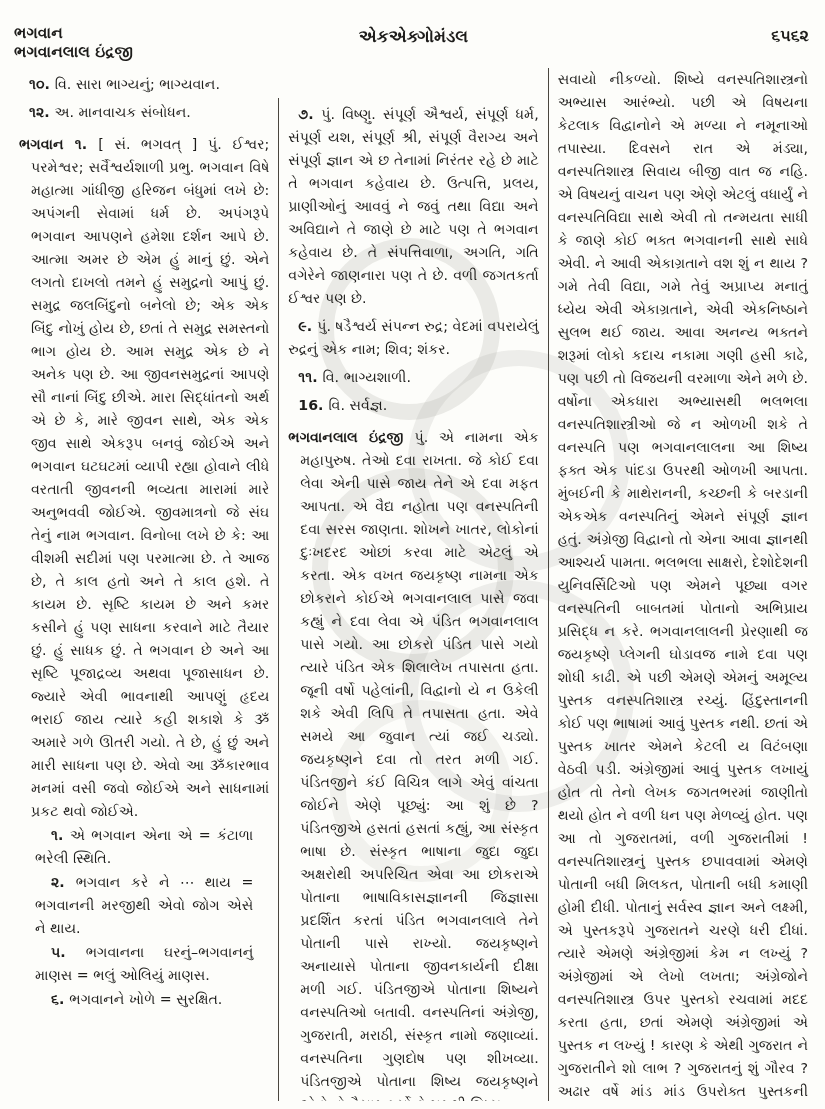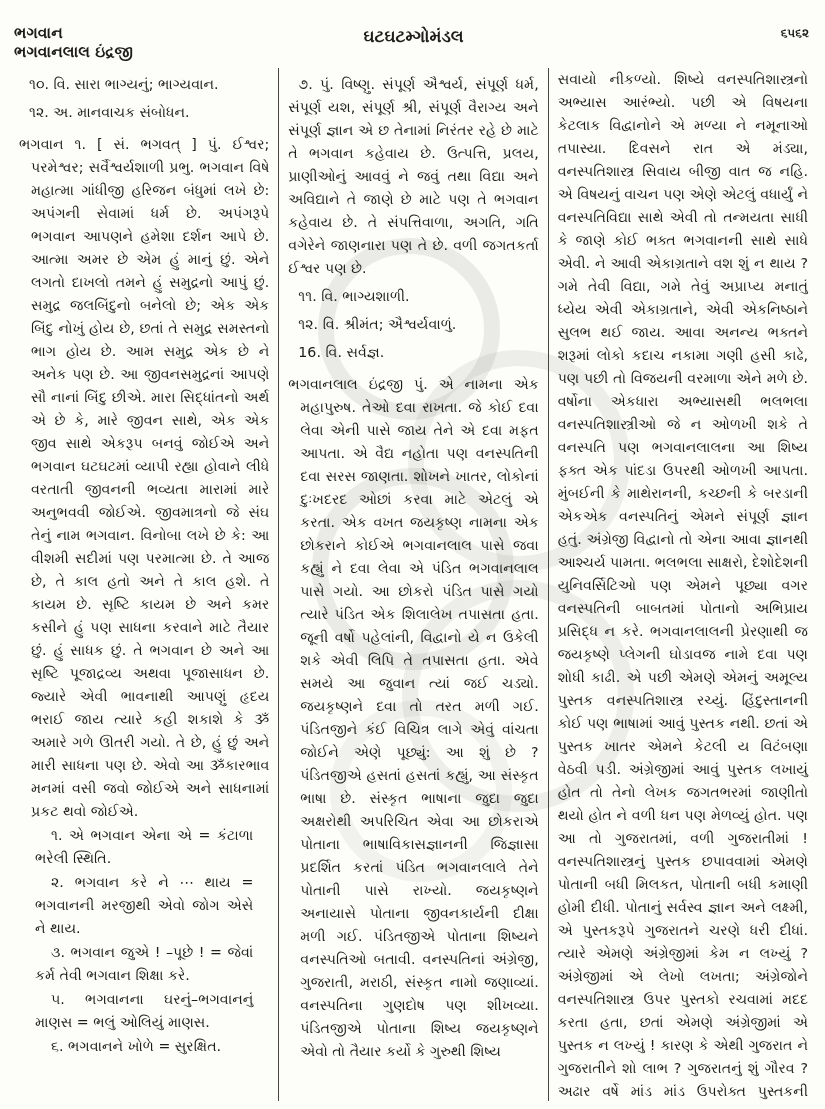--- a/index.html
+++ b/index.html
@@ -15,36 +15,36 @@
   .wm.w1{left:318px;top:238px;width:150px;height:150px;}
   .wm.w2{left:408px;top:350px;width:190px;height:190px;border-color:rgba(168,168,160,0.18);}
   .wm.w3{left:312px;top:468px;width:170px;height:170px;}
   .wm.w4{left:402px;top:580px;width:200px;height:200px;border-color:rgba(168,168,160,0.18);}
   .wm.w5{left:330px;top:700px;width:150px;height:150px;border-color:rgba(168,168,160,0.14);}
 
   .header{position:absolute;left:14px;right:12px;top:24px;height:44px;z-index:2;}
   .hw{font-weight:bold;font-size:15.5px;line-height:19px;}
   .header .left{position:absolute;left:0;top:0;}
   .header .center{position:absolute;left:0;right:0;top:2px;text-align:center;font-weight:bold;font-size:17px;}
-  .header .right{position:absolute;right:4px;top:2px;font-weight:bold;font-size:12px;}
+  .header .right{position:absolute;right:4px;top:2px;font-weight:bold;font-size:16px;}
 
   .columns{
     position:absolute;left:10px;right:8px;top:68px;bottom:8px;
     display:flex;z-index:1;
   }
   .col{
     flex:1 1 0;overflow:hidden;
     font-size:14.2px;line-height:23px;
     padding:0 9px;
     text-align:justify;
   }
-  .col.c2{border-left:1.5px solid #4a463f;}
+  .col.c2{border-left:1.5px solid #4a463f;margin-top:30px;}
   .col.c3{border-left:1.5px solid #4a463f;}
   .blk{margin:0;}
-  .blk b{font-weight:normal;}
+  .blk b{font-weight:bold;}
   .sense{text-indent:10px;margin:5px 0 0;}
   .entry{padding-left:12px;text-indent:-12px;margin:9px 0 0;}
   .idiom{text-indent:16px;margin:1px 16px 0;}
   .plain{text-indent:0;margin:0;}
 </style>
 </head>
 <body>
 
 <div class="page">
 
@@ -52,39 +52,38 @@
   <div class="wm w2"></div>
   <div class="wm w3"></div>
   <div class="wm w4"></div>
   <div class="wm w5"></div>
 
   <div class="header">
     <div class="left">
       <div class="hw">ભગવાન</div>
       <div class="hw">ભગવાનલાલ ઇંદ્રજી</div>
     </div>
-    <div class="center">ઘટઘટમ્ગોમંડલ</div>
+    <div class="center">એકએક્ગોમંડલ</div>
     <div class="right">૬૫૬૨</div>
   </div>
 
   <div class="columns">
     <div class="col c1">
         <p class="blk sense"><b>૧૦. </b>વિ. સારા ભાગ્યનું; ભાગ્યવાન.</p>
         <p class="blk sense"><b>૧૨. </b>અ. માનવાચક સંબોધન.</p>
         <p class="blk entry"><b>ભગવાન ૧. </b>[ સં. ભગવત્ ] પું. ઈશ્વર; પરમેશ્વર; સર્વૈશ્વર્યશાળી પ્રભુ. ભગવાન વિષે મહાત્મા ગાંધીજી હરિજન બંધુમાં લખે છે: અપંગની સેવામાં ધર્મ છે. અપંગરૂપે ભગવાન આપણને હમેશા દર્શન આપે છે. આત્મા અમર છે એમ હું માનું છું. એને લગતો દાખલો તમને હું સમુદ્રનો આપું છું. સમુદ્ર જલબિંદુનો બનેલો છે; એક એક બિંદુ નોખું હોય છે, છતાં તે સમુદ્ર સમસ્તનો ભાગ હોય છે. આમ સમુદ્ર એક છે ને અનેક પણ છે. આ જીવનસમુદ્રનાં આપણે સૌ નાનાં બિંદુ છીએ. મારા સિદ્ધાંતનો અર્થ એ છે કે, મારે જીવન સાથે, એક એક જીવ સાથે એકરૂપ બનવું જોઈએ અને ભગવાન ઘટઘટમાં વ્યાપી રહ્યા હોવાને લીધે વરતાતી જીવનની ભવ્યતા મારામાં મારે અનુભવવી જોઈએ. જીવમાત્રનો જે સંઘ તેનું નામ ભગવાન. વિનોબા લખે છે કે: આ વીશમી સદીમાં પણ પરમાત્મા છે. તે આજ છે, તે કાલ હતો અને તે કાલ હશે. તે કાયમ છે. સૃષ્ટિ કાયમ છે અને કમર કસીને હું પણ સાધના કરવાને માટે તૈયાર છું. હું સાધક છું. તે ભગવાન છે અને આ સૃષ્ટિ પૂજાદ્રવ્ય અથવા પૂજાસાધન છે. જ્યારે એવી ભાવનાથી આપણું હૃદય ભરાઈ જાય ત્યારે કહી શકાશે કે ૐ અમારે ગળે ઊતરી ગયો. તે છે, હું છું અને મારી સાધના પણ છે. એવો આ ૐકારભાવ મનમાં વસી જવો જોઈએ અને સાધનામાં પ્રકટ થવો જોઈએ.</p>
         <p class="blk idiom"><b>૧. </b>એ ભગવાન એના એ = કંટાળા ભરેલી સ્થિતિ.</p>
         <p class="blk idiom"><b>૨. </b>ભગવાન કરે ને ⋯ થાય = ભગવાનની મરજીથી એવો જોગ એસે ને થાય.</p>
-        <p class="blk idiom"><b>૩. </b>ભગવાન જુએ ! –પૂછે ! = જેવાં કર્મ તેવી ભગવાન શિક્ષા કરે.</p>
         <p class="blk idiom"><b>૫. </b>ભગવાનના ઘરનું–ભગવાનનું માણસ = ભલું ઓલિયું માણસ.</p>
         <p class="blk idiom"><b>૬. </b>ભગવાનને ખોળે = સુરક્ષિત.</p>
       </div>
     <div class="col c2">
         <p class="blk sense"><b>૭. </b>પું. વિષ્ણુ. સંપૂર્ણ ઐશ્વર્ય, સંપૂર્ણ ધર્મ, સંપૂર્ણ યશ, સંપૂર્ણ શ્રી, સંપૂર્ણ વૈરાગ્ય અને સંપૂર્ણ જ્ઞાન એ છ તેનામાં નિરંતર રહે છે માટે તે ભગવાન કહેવાય છે. ઉત્પત્તિ, પ્રલય, પ્રાણીઓનું આવવું ને જવું તથા વિદ્યા અને અવિદ્યાને તે જાણે છે માટે પણ તે ભગવાન કહેવાય છે. તે સંપત્તિવાળા, અગતિ, ગતિ વગેરેને જાણનારા પણ તે છે. વળી જગતકર્તા ઈશ્વર પણ છે.</p>
+        <p class="blk sense"><b>૯. </b>પું. ષડૈશ્વર્ય સંપન્ન રુદ્ર; વેદમાં વપરાયેલું રુદ્રનું એક નામ; શિવ; શંકર.</p>
         <p class="blk sense"><b>૧૧. </b>વિ. ભાગ્યશાળી.</p>
-        <p class="blk sense"><b>૧૨. </b>વિ. શ્રીમંત; ઐશ્વર્યવાળું.</p>
         <p class="blk sense"><b>16. </b>વિ. સર્વજ્ઞ.</p>
         <p class="blk entry"><b>ભગવાનલાલ ઇંદ્રજી </b>પું. એ નામના એક મહાપુરુષ. તેઓ દવા રાખતા. જે કોઈ દવા લેવા એની પાસે જાય તેને એ દવા મફત આપતા. એ વૈદ્ય નહોતા પણ વનસ્પતિની દવા સરસ જાણતા. શોખને ખાતર, લોકોનાં દુઃખદરદ ઓછાં કરવા માટે એટલું એ કરતા. એક વખત જયકૃષ્ણ નામના એક છોકરાને કોઈએ ભગવાનલાલ પાસે જવા કહ્યું ને દવા લેવા એ પંડિત ભગવાનલાલ પાસે ગયો. આ છોકરો પંડિત પાસે ગયો ત્યારે પંડિત એક શિલાલેખ તપાસતા હતા. જૂની વર્ષો પહેલાંની, વિદ્વાનો યે ન ઉકેલી શકે એવી લિપિ તે તપાસતા હતા. એવે સમયે આ જુવાન ત્યાં જઈ ચડ્યો. જયકૃષ્ણને દવા તો તરત મળી ગઈ. પંડિતજીને કંઈ વિચિત્ર લાગે એવું વાંચતા જોઈને એણે પૂછ્યું: આ શું છે ? પંડિતજીએ હસતાં હસતાં કહ્યું, આ સંસ્કૃત ભાષા છે. સંસ્કૃત ભાષાના જુદા જુદા અક્ષરોથી અપરિચિત એવા આ છોકરાએ પોતાના ભાષાવિકાસજ્ઞાનની જિજ્ઞાસા પ્રદર્શિત કરતાં પંડિત ભગવાનલાલે તેને પોતાની પાસે રાખ્યો. જયકૃષ્ણને અનાયાસે પોતાના જીવનકાર્યની દીક્ષા મળી ગઈ. પંડિતજીએ પોતાના શિષ્યને વનસ્પતિઓ બતાવી. વનસ્પતિનાં અંગ્રેજી, ગુજરાતી, મરાઠી, સંસ્કૃત નામો જણાવ્યાં. વનસ્પતિના ગુણદોષ પણ શીખવ્યા. પંડિતજીએ પોતાના શિષ્ય જયકૃષ્ણને એવો તો તૈયાર કર્યો કે ગુરુથી શિષ્ય</p>
       </div>
     <div class="col c3">
         <p class="blk plain">સવાયો નીકળ્યો. શિષ્યે વનસ્પતિશાસ્ત્રનો અભ્યાસ આરંભ્યો. પછી એ વિષયના કેટલાક વિદ્વાનોને એ મળ્યા ને નમૂનાઓ તપાસ્યા. દિવસને રાત એ મંડ્યા, વનસ્પતિશાસ્ત્ર સિવાય બીજી વાત જ નહિ. એ વિષયનું વાચન પણ એણે એટલું વધાર્યું ને વનસ્પતિવિદ્યા સાથે એવી તો તન્મયતા સાધી કે જાણે કોઈ ભક્ત ભગવાનની સાથે સાધે એવી. ને આવી એકાગ્રતાને વશ શું ન થાય ? ગમે તેવી વિદ્યા, ગમે તેવું અપ્રાપ્ય મનાતું ધ્યેય એવી એકાગ્રતાને, એવી એકનિષ્ઠાને સુલભ થઈ જાય. આવા અનન્ય ભક્તને શરૂમાં લોકો કદાચ નકામા ગણી હસી કાઢે, પણ પછી તો વિજયની વરમાળા એને મળે છે. વર્ષોના એકધારા અભ્યાસથી ભલભલા વનસ્પતિશાસ્ત્રીઓ જે ન ઓળખી શકે તે વનસ્પતિ પણ ભગવાનલાલના આ શિષ્ય ફક્ત એક પાંદડા ઉપરથી ઓળખી આપતા. મુંબઈની કે માથેરાનની, કચ્છની કે બરડાની એકએક વનસ્પતિનું એમને સંપૂર્ણ જ્ઞાન હતું. અંગ્રેજી વિદ્વાનો તો એના આવા જ્ઞાનથી આશ્ચર્ય પામતા. ભલભલા સાક્ષરો, દેશોદેશની યુનિવર્સિટિઓ પણ એમને પૂછ્યા વગર વનસ્પતિની બાબતમાં પોતાનો અભિપ્રાય પ્રસિદ્ધ ન કરે. ભગવાનલાલની પ્રેરણાથી જ જયકૃષ્ણે પ્લેગની ઘોડાવજ નામે દવા પણ શોધી કાઢી. એ પછી એમણે એમનું અમૂલ્ય પુસ્તક વનસ્પતિશાસ્ત્ર રચ્યું. હિંદુસ્તાનની કોઈ પણ ભાષામાં આવું પુસ્તક નથી. છતાં એ પુસ્તક ખાતર એમને કેટલી ય વિટંબણા વેઠવી પડી. અંગ્રેજીમાં આવું પુસ્તક લખાયું હોત તો તેનો લેખક જગતભરમાં જાણીતો થયો હોત ને વળી ધન પણ મેળવ્યું હોત. પણ આ તો ગુજરાતમાં, વળી ગુજરાતીમાં ! વનસ્પતિશાસ્ત્રનું પુસ્તક છપાવવામાં એમણે પોતાની બધી મિલકત, પોતાની બધી કમાણી હોમી દીધી. પોતાનું સર્વસ્વ જ્ઞાન અને લક્ષ્મી, એ પુસ્તકરૂપે ગુજરાતને ચરણે ધરી દીધાં. ત્યારે એમણે અંગ્રેજીમાં કેમ ન લખ્યું ? અંગ્રેજીમાં એ લેખો લખતા; અંગ્રેજોને વનસ્પતિશાસ્ત્ર ઉપર પુસ્તકો રચવામાં મદદ કરતા હતા, છતાં એમણે અંગ્રેજીમાં એ પુસ્તક ન લખ્યું ! કારણ કે એથી ગુજરાત ને ગુજરાતીને શો લાભ ? ગુજરાતનું શું ગૌરવ ? અઢાર વર્ષે માંડ માંડ ઉપરોક્ત પુસ્તકની સાતસો જ નકલો ખપી ! એમણે કચ્છની વનસ્પતિઓ નામે એક બીજું પુસ્તક પણ લખ્યું હતું. પણ હવે એ છપાવવાના પૈસા એમની પાસે રહ્યા ન હતા.</p>
       </div>
   </div>
 
 </div>
 

